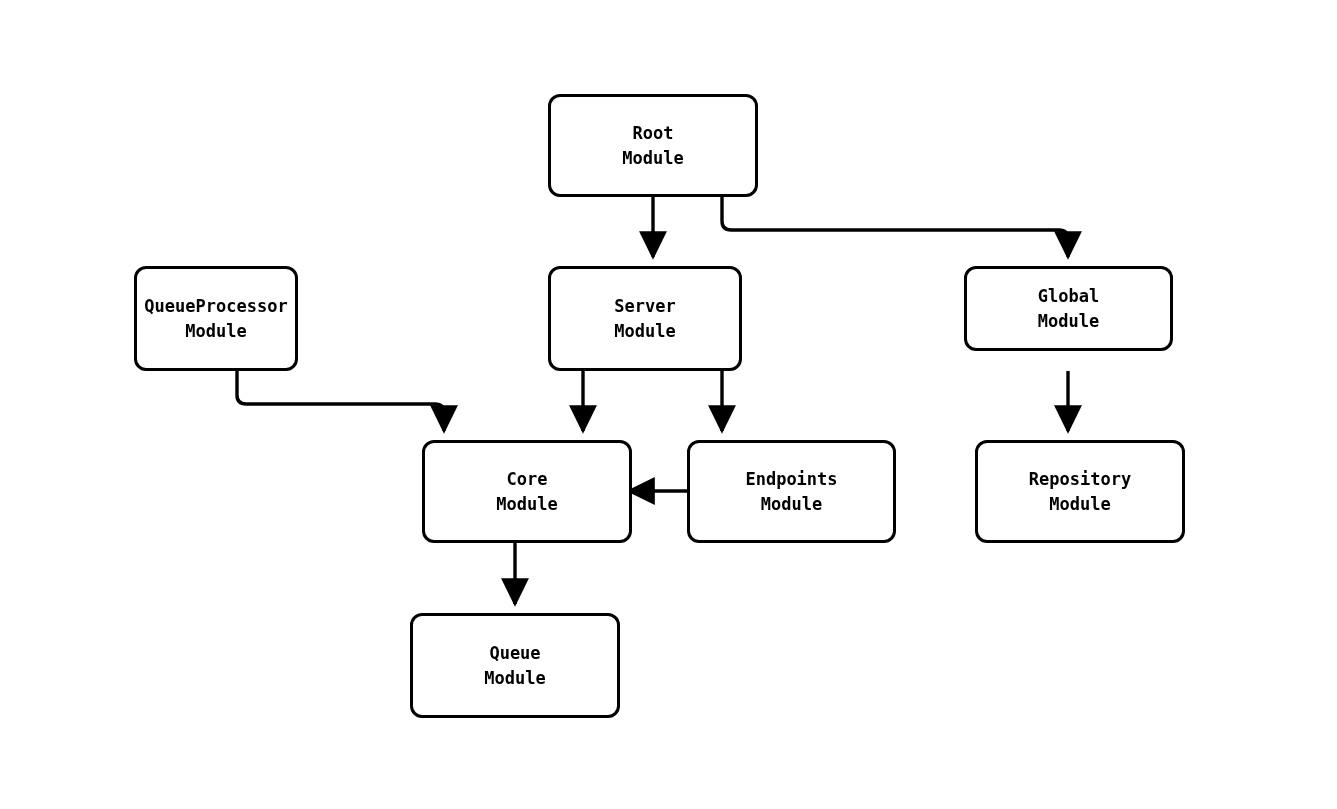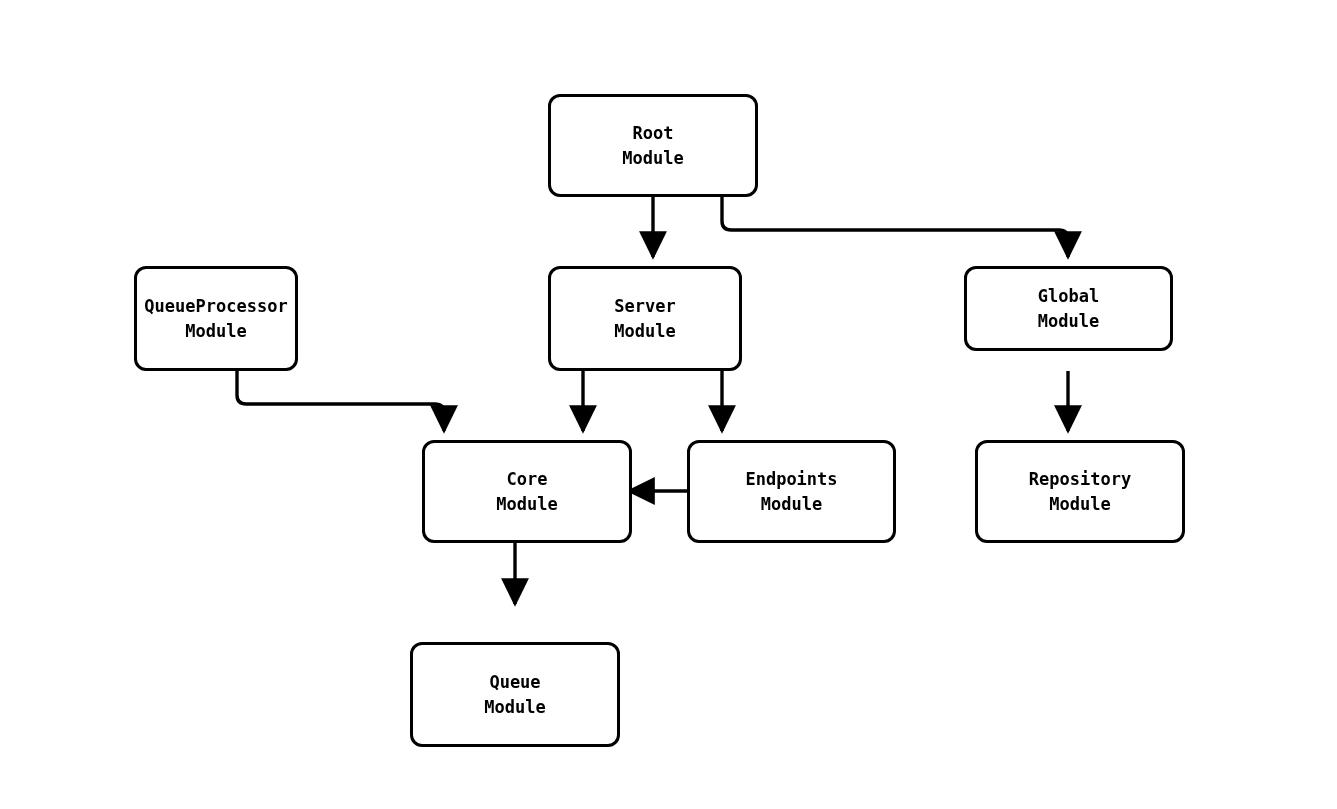--- a/index.html
+++ b/index.html
@@ -119,19 +119,19 @@
     <div class="node" style="left:687px; top:440px; width:209px; height:103px;">
       <span class="node-label">Endpoints</span>
       <span class="node-label">Module</span>
     </div>
 
     <div class="node" style="left:963px; top:440px; width:210px; height:103px;margin-left:12px;">
       <span class="node-label">Repository</span>
       <span class="node-label">Module</span>
     </div>
 
-    <div class="node" style="left:410px; top:613px; width:210px; height:105px;margin-top:29px;">
+    <div class="node" style="left:410px; top:613px; width:210px; height:105px;">
       <span class="node-label">Queue</span>
       <span class="node-label">Module</span>
     </div>
 
   </div>
 </div>
 
 </body></html>

